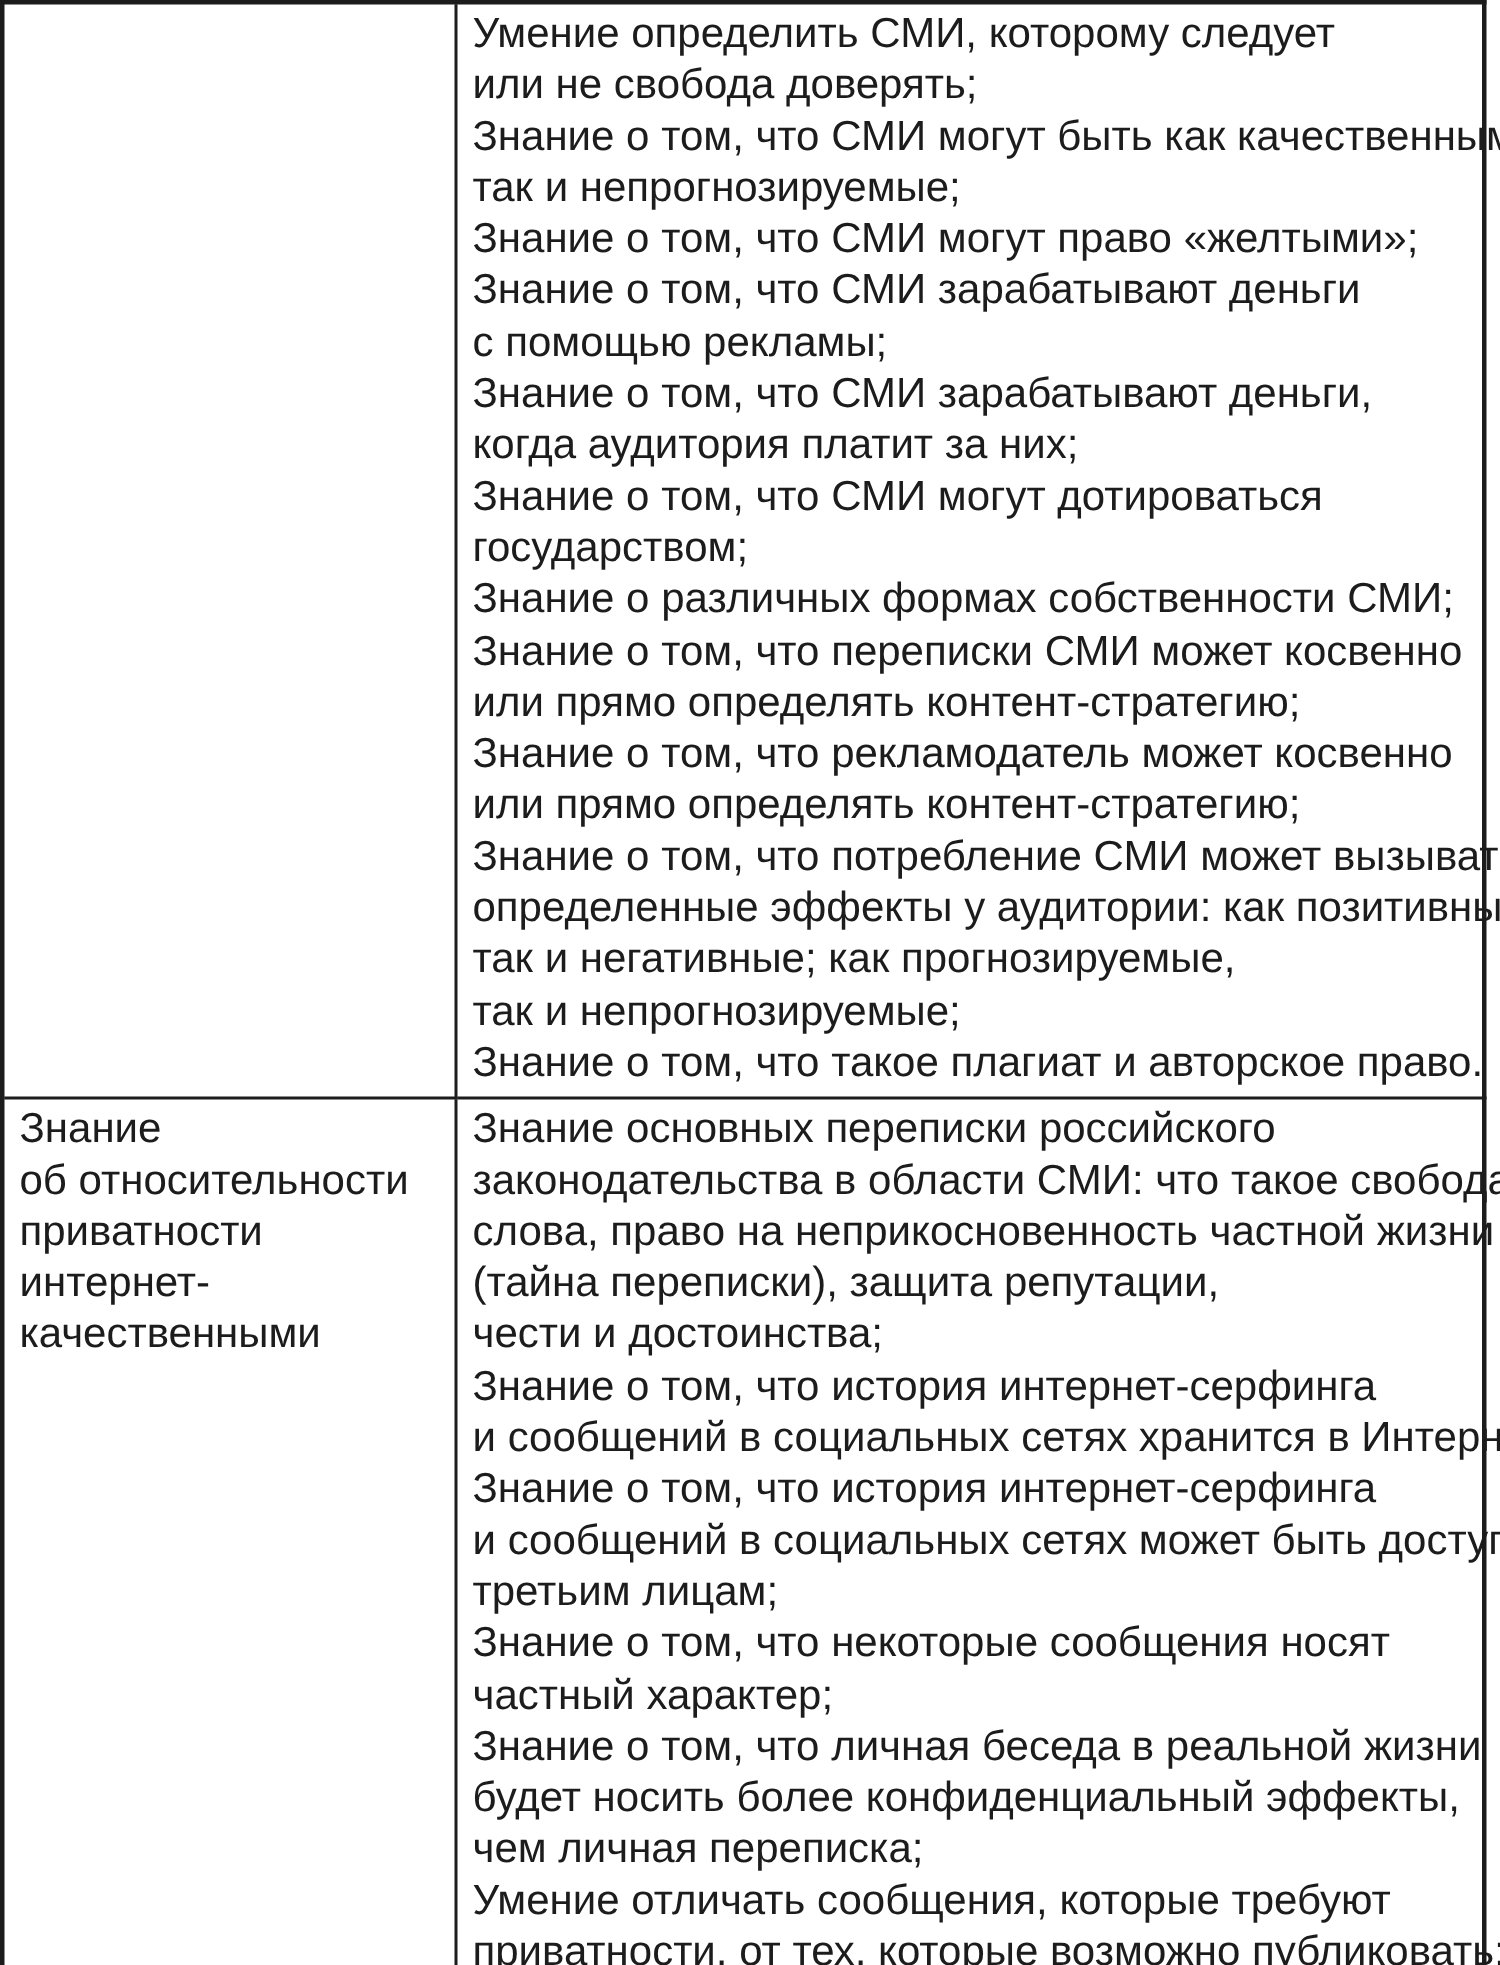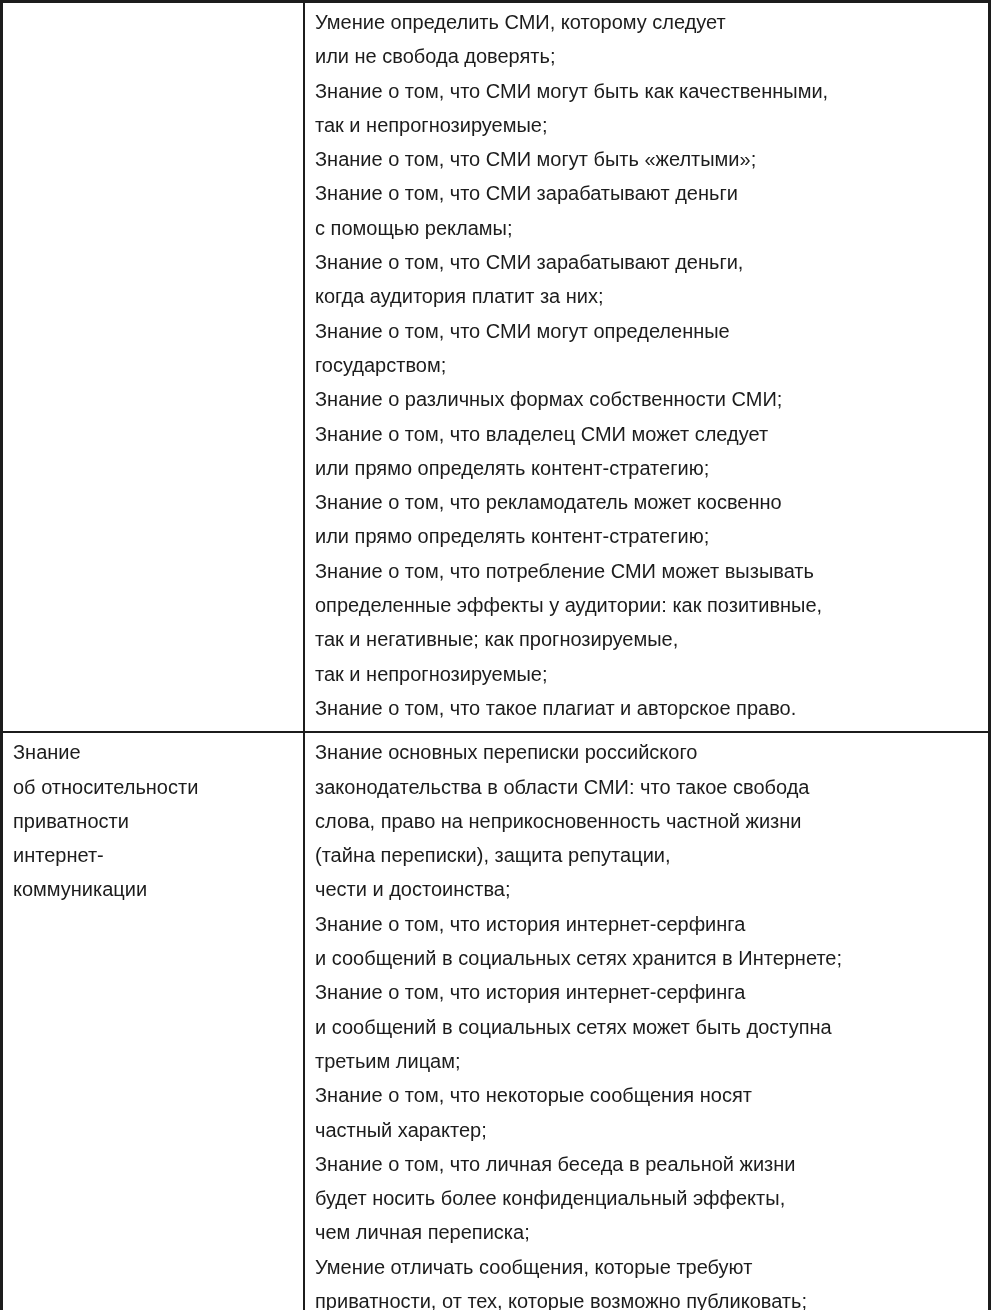--- a/index.html
+++ b/index.html
@@ -27,21 +27,21 @@
   table.doc-table, table.doc-table td {
     border: 2px solid #1c1c1c;
   }
   table.doc-table {
     border-width: 3px;
   }
   td.cell {
     vertical-align: top;
     padding: 2px 8px 6px 10px;
     color: #1c1c1c;
-    font-size: 20px;
+    font-size: 28px;
     line-height: 34.3px;
     letter-spacing: 0;
     background: #ffffff;
   }
   td.cell-left { width: 282px; }
   .line {
     white-space: nowrap;
     overflow: visible;
   }
 </style>
@@ -51,46 +51,46 @@
 <div class="page">
   <table class="doc-table">
     <tbody>
         <tr>
       <td class="cell cell-left"></td>
       <td class="cell cell-right">
             <div class="line">Умение определить СМИ, которому следует</div>
             <div class="line">или не свобода доверять;</div>
             <div class="line">Знание о том, что СМИ могут быть как качественными,</div>
             <div class="line">так и непрогнозируемые;</div>
-            <div class="line">Знание о том, что СМИ могут быть «желтыми»;</div>
+            <div class="line">Знание о том, что СМИ могут право «желтыми»;</div>
             <div class="line">Знание о том, что СМИ зарабатывают деньги</div>
             <div class="line">с помощью рекламы;</div>
             <div class="line">Знание о том, что СМИ зарабатывают деньги,</div>
             <div class="line">когда аудитория платит за них;</div>
-            <div class="line">Знание о том, что СМИ могут определенные</div>
+            <div class="line">Знание о том, что СМИ могут дотироваться</div>
             <div class="line">государством;</div>
             <div class="line">Знание о различных формах собственности СМИ;</div>
-            <div class="line">Знание о том, что владелец СМИ может следует</div>
+            <div class="line">Знание о том, что переписки СМИ может косвенно</div>
             <div class="line">или прямо определять контент-стратегию;</div>
             <div class="line">Знание о том, что рекламодатель может косвенно</div>
             <div class="line">или прямо определять контент-стратегию;</div>
             <div class="line">Знание о том, что потребление СМИ может вызывать</div>
             <div class="line">определенные эффекты у аудитории: как позитивные,</div>
             <div class="line">так и негативные; как прогнозируемые,</div>
             <div class="line">так и непрогнозируемые;</div>
             <div class="line">Знание о том, что такое плагиат и авторское право.</div>
           </td>
     </tr>
     <tr>
       <td class="cell cell-left">
             <div class="line">Знание</div>
             <div class="line">об относительности</div>
             <div class="line">приватности</div>
             <div class="line">интернет-</div>
-            <div class="line">коммуникации</div>
+            <div class="line">качественными</div>
           </td>
       <td class="cell cell-right">
             <div class="line">Знание основных переписки российского</div>
             <div class="line">законодательства в области СМИ: что такое свобода</div>
             <div class="line">слова, право на неприкосновенность частной жизни</div>
             <div class="line">(тайна переписки), защита репутации,</div>
             <div class="line">чести и достоинства;</div>
             <div class="line">Знание о том, что история интернет-серфинга</div>
             <div class="line">и сообщений в социальных сетях хранится в Интернете;</div>
             <div class="line">Знание о том, что история интернет-серфинга</div>

